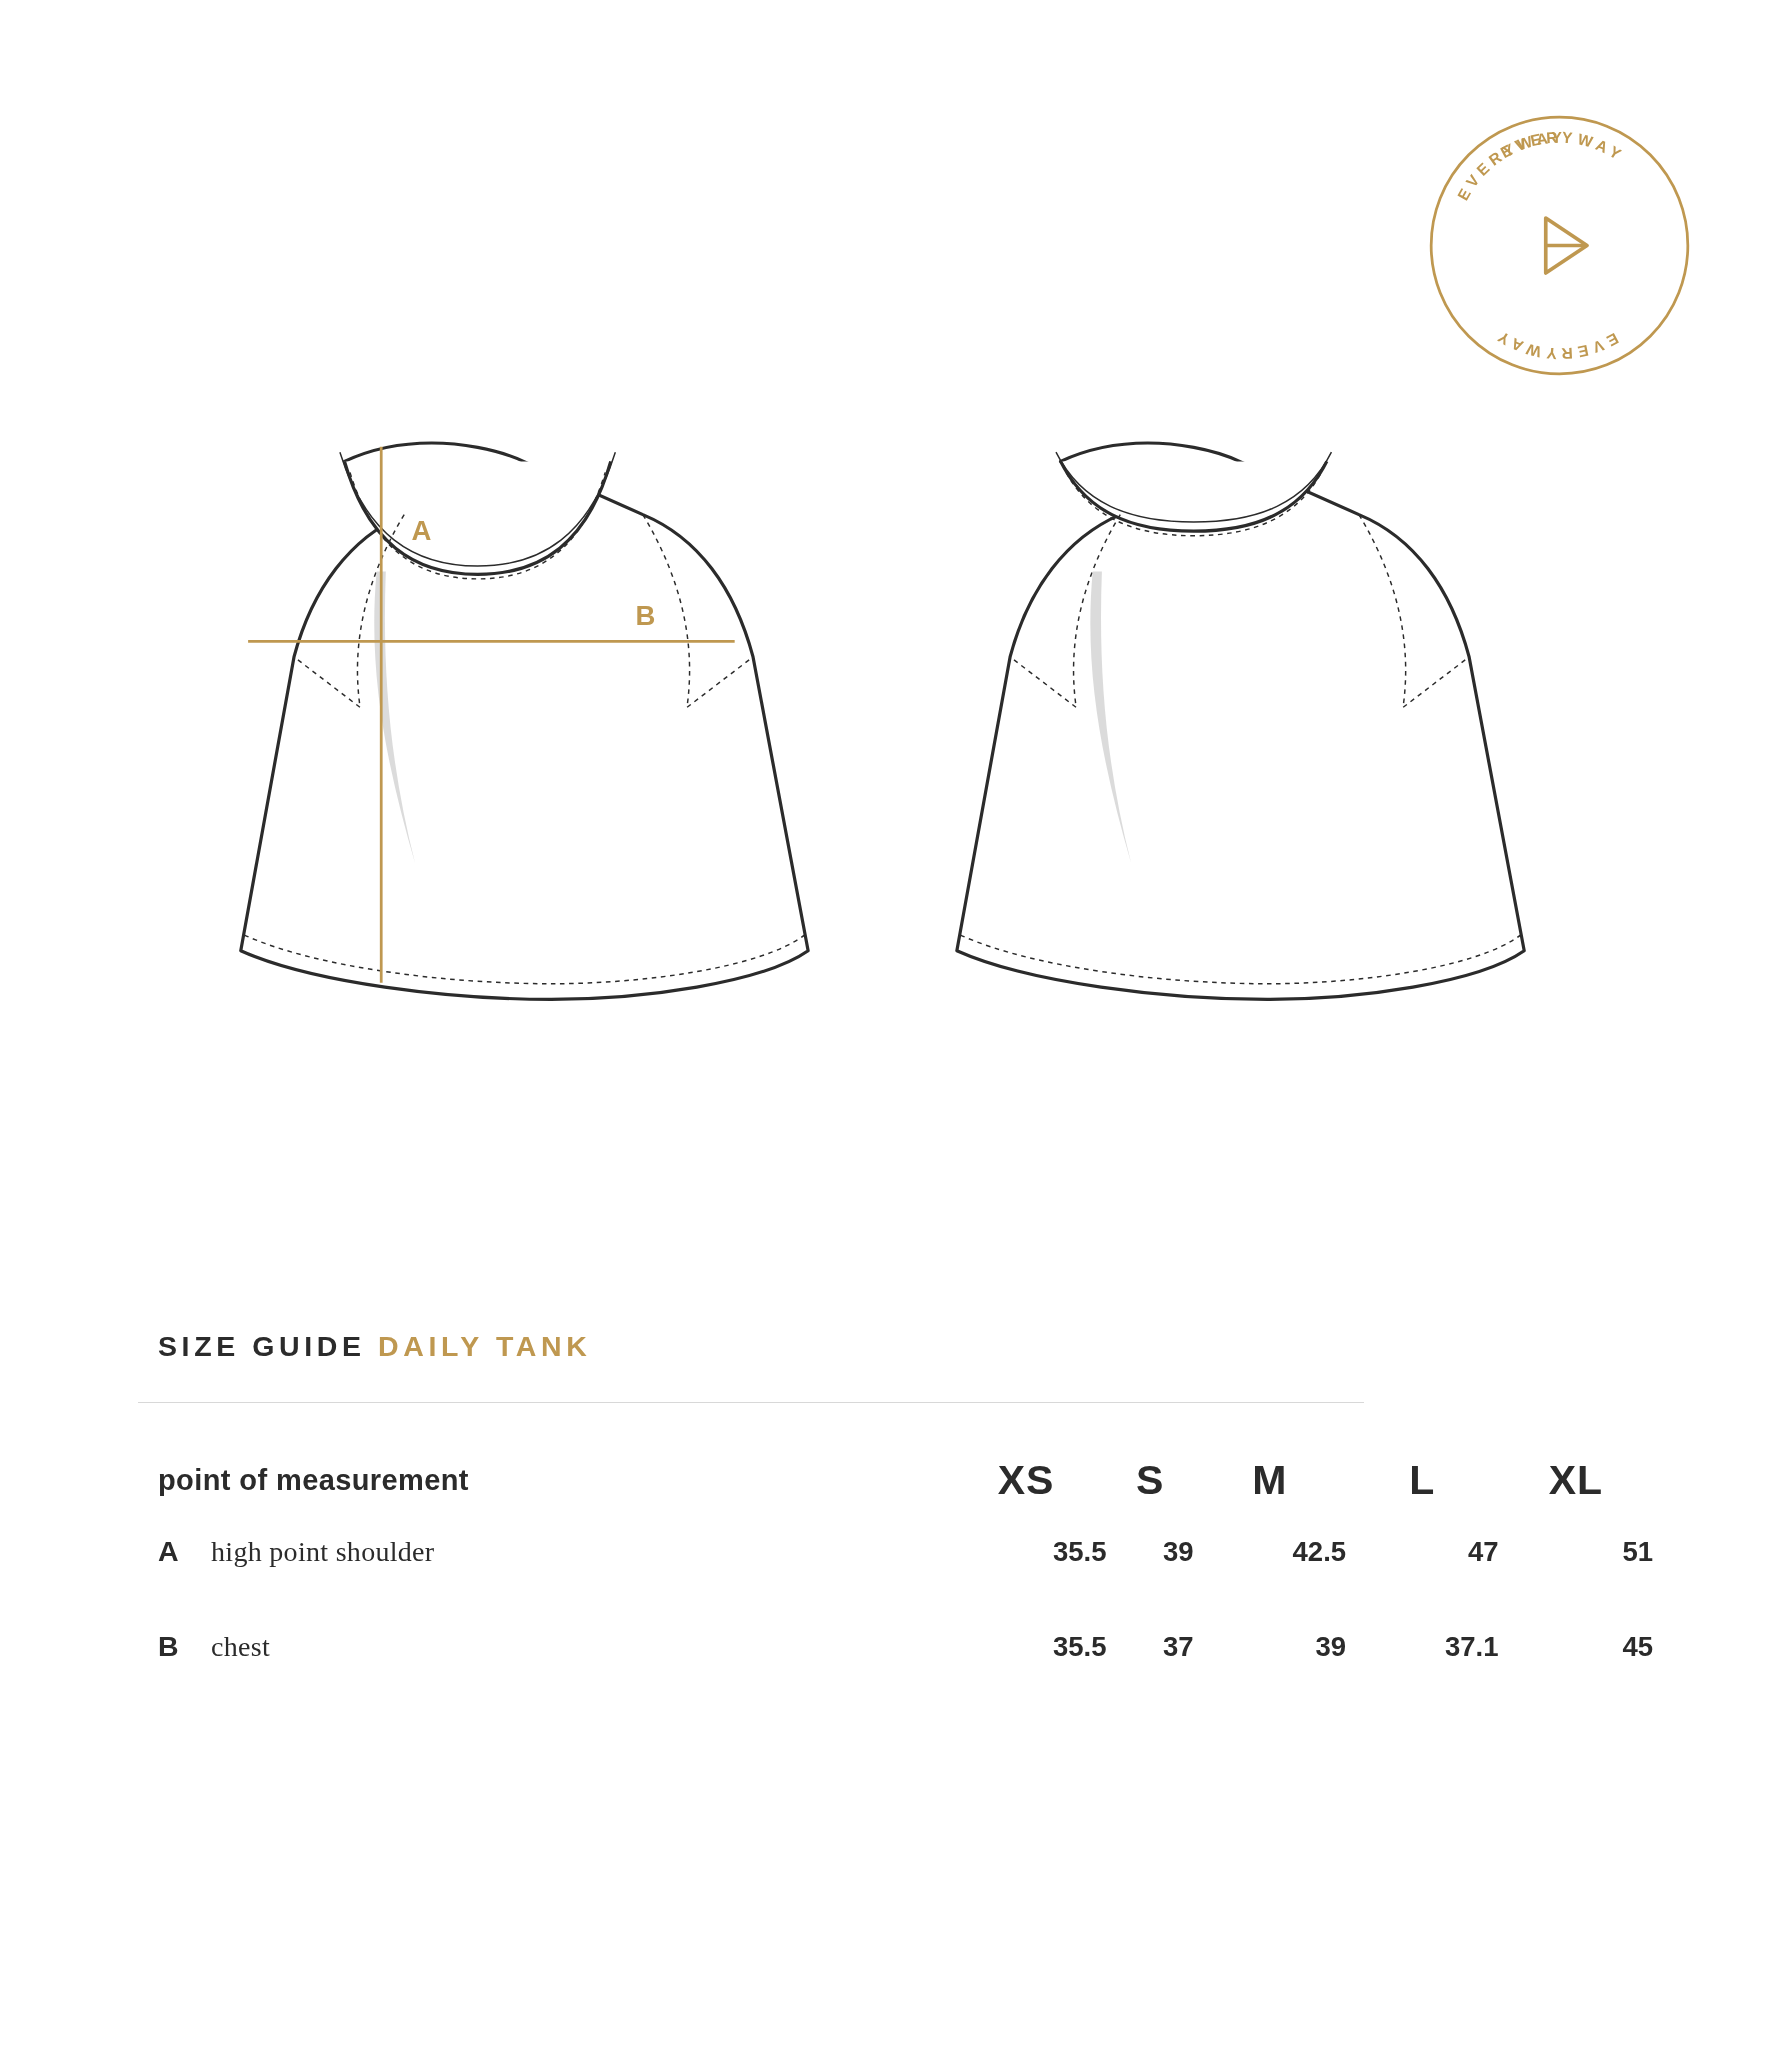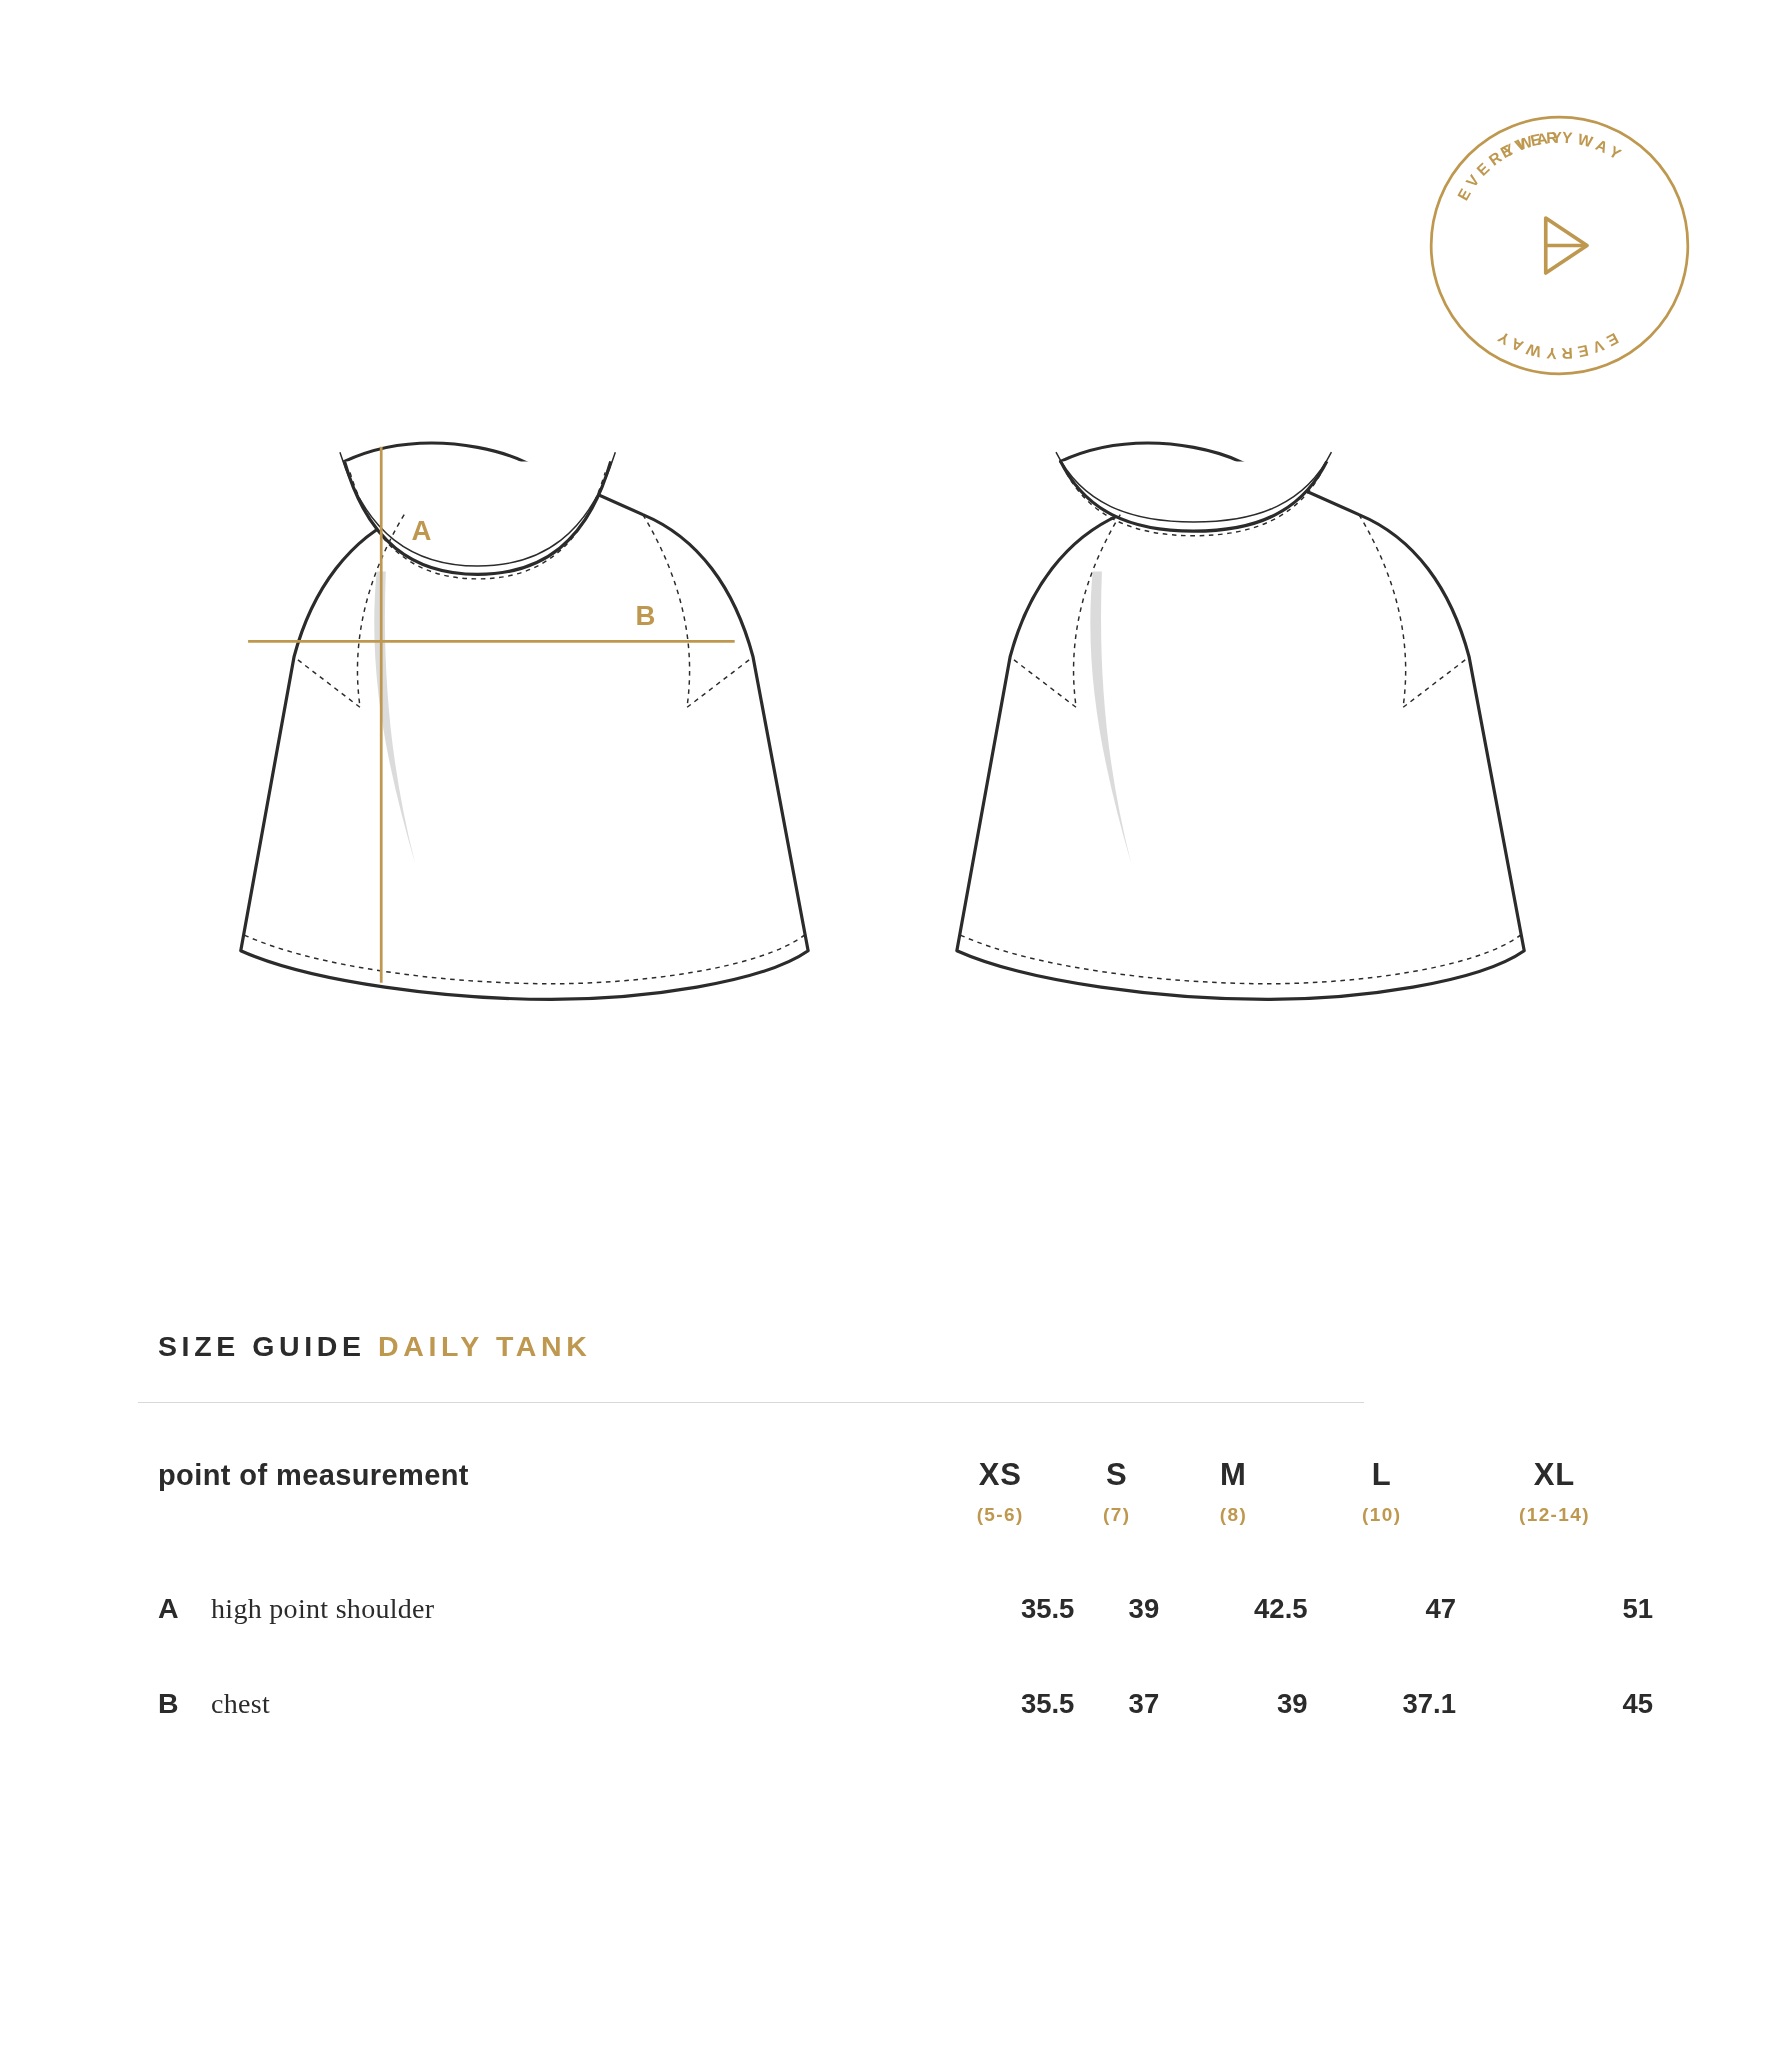--- a/index.html
+++ b/index.html
@@ -71,21 +71,21 @@
   .col-head-label {
     font-size: 29px;
     font-weight: bold;
     color: #2b2b2b;
     letter-spacing: 0.4px;
     padding-left: 20px !important;
     text-align: left;
   }
   .col-head-size {
     text-align: center;
-    font-size: 31px;
+    font-size: 41px;
     font-weight: bold;
     color: #2b2b2b;
     letter-spacing: 0.9px;
   }
   .col-head-age {
     text-align: center;
     font-size: 19px;
     font-weight: bold;
     color: #bf9850;
     letter-spacing: 1.4px;
@@ -221,28 +221,20 @@
 
   <table class="size-table">
     <thead>
       <tr>
         <th class="col-head-label" colspan="2">point of measurement</th>
         <th class="col-head-size">XS</th>
         <th class="col-head-size">S</th>
         <th class="col-head-size">M</th>
         <th class="col-head-size">L</th>
         <th class="col-head-size">XL</th>
-      </tr>
-      <tr>
-        <th colspan="2"></th>
-        <th class="col-head-age">(5-6)</th>
-        <th class="col-head-age">(7)</th>
-        <th class="col-head-age">(8)</th>
-        <th class="col-head-age">(10)</th>
-        <th class="col-head-age">(12-14)</th>
       </tr>
     </thead>
     <tbody>
       <tr class="data-row">
         <td class="row-letter">A</td>
         <td class="row-name">high point shoulder</td>
         <td class="row-val">35.5</td>
         <td class="row-val">39</td>
         <td class="row-val">42.5</td>
         <td class="row-val">47</td>

